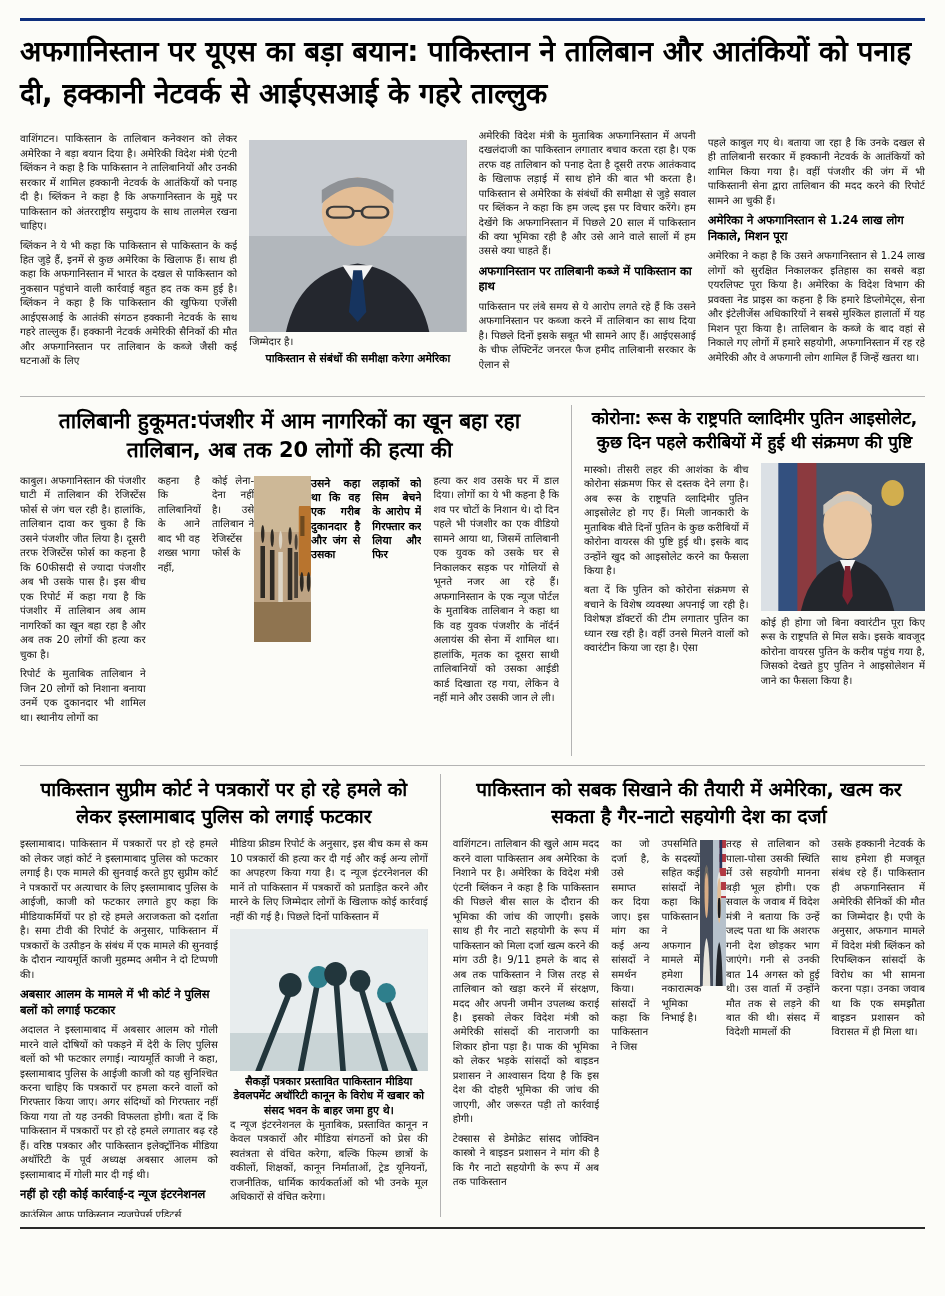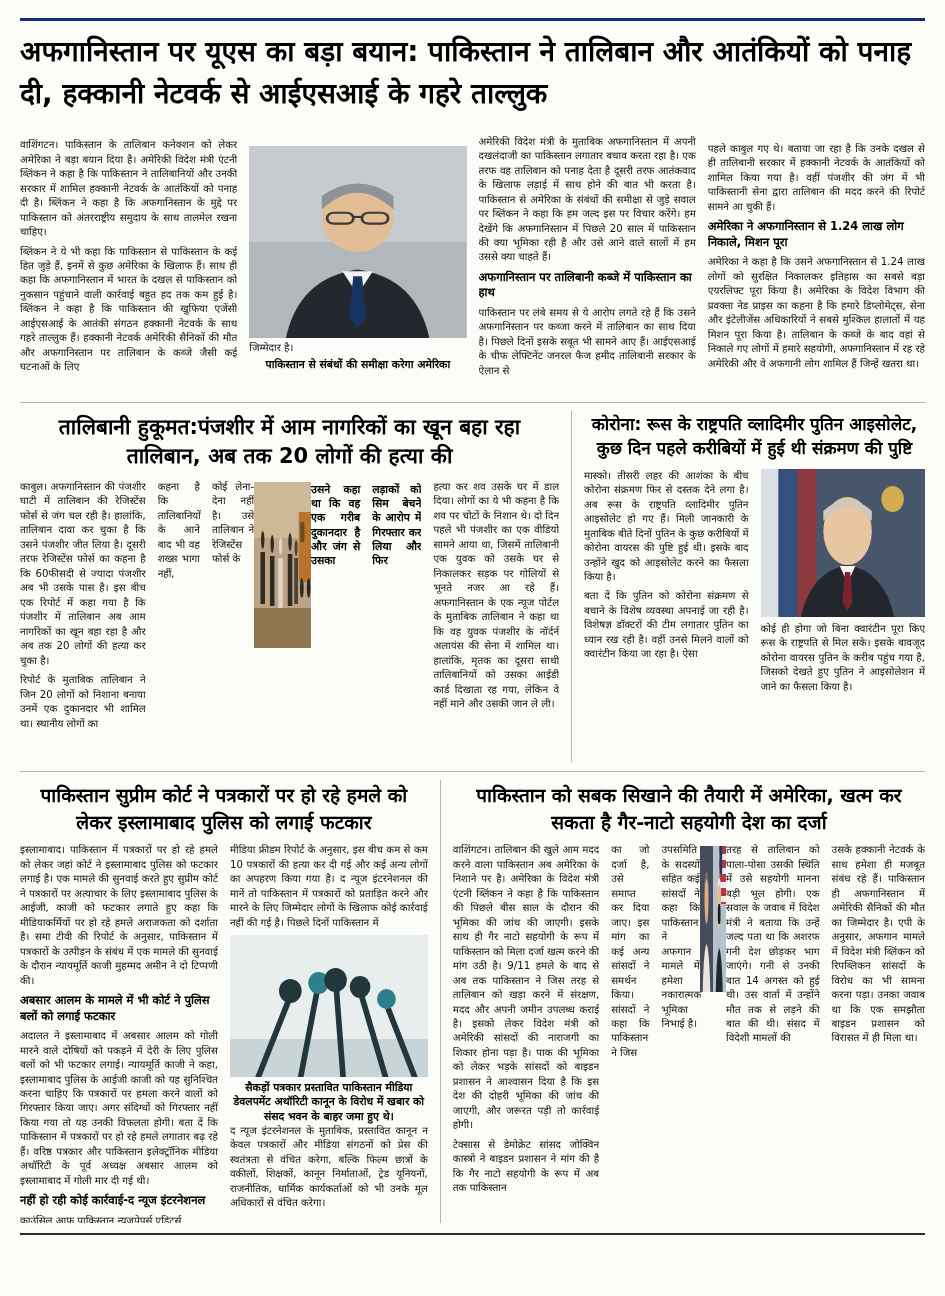--- a/index.html
+++ b/index.html
@@ -14,21 +14,21 @@
   .mast-spacer { flex:1; }
   .section-banner { background:#00aeef; color:#fff; font-weight:bold; font-size:23px; padding:3px 34px;
           clip-path:polygon(14px 0,100% 0,calc(100% - 14px) 100%,0 100%); white-space:nowrap; }
   .dateline { color:#123487; font-weight:bold; font-size:17px; white-space:nowrap; margin-right:10px; }
   .pagenum-wrap { display:flex; align-items:stretch; height:38px; }
   .pagenum-bar { width:5px; background:#123487; margin-right:4px; }
   .pagenum { background:#29abe2; color:#fff; font-weight:bold; font-size:28px; padding:0 9px; display:flex; align-items:center; }
   .head-rule { border-top:3px solid #0e2f7d; margin:6px 0 10px; }
 
   
-  .lead-headline { font-size:28px; line-height:1.5; font-weight:bold; color:#000; margin:2px 0 10px; }
+  .lead-headline { font-size:28px; line-height:1.5; font-weight:bold; color:#000; margin:2px 0 4px; }
   .sec-headline { font-size:21px; line-height:1.4; font-weight:bold; color:#000; text-align:center; margin:2px 0 8px; }
   .mid-right .sec-headline { font-size:17px; }
   .bottom .sec-headline { font-size:19px; }
   .cols { display:flex; gap:12px; }
   .col { flex:1; min-width:0; overflow:hidden; }
   .col-wide { flex:2.1; min-width:0; overflow:hidden; display:flex; flex-direction:row; }
   .bt { font-size:10.2px; line-height:1.42; text-align:justify; margin-bottom:5px; color:#101010; }
   .subhead { font-size:11.5px; line-height:1.35; font-weight:bold; color:#000; margin:2px 0 5px; }
   .caption { font-size:10.8px; font-weight:bold; line-height:1.32; color:#000; text-align:center; margin-top:3px; }
   .caption.half { flex:1; text-align:justify; }

